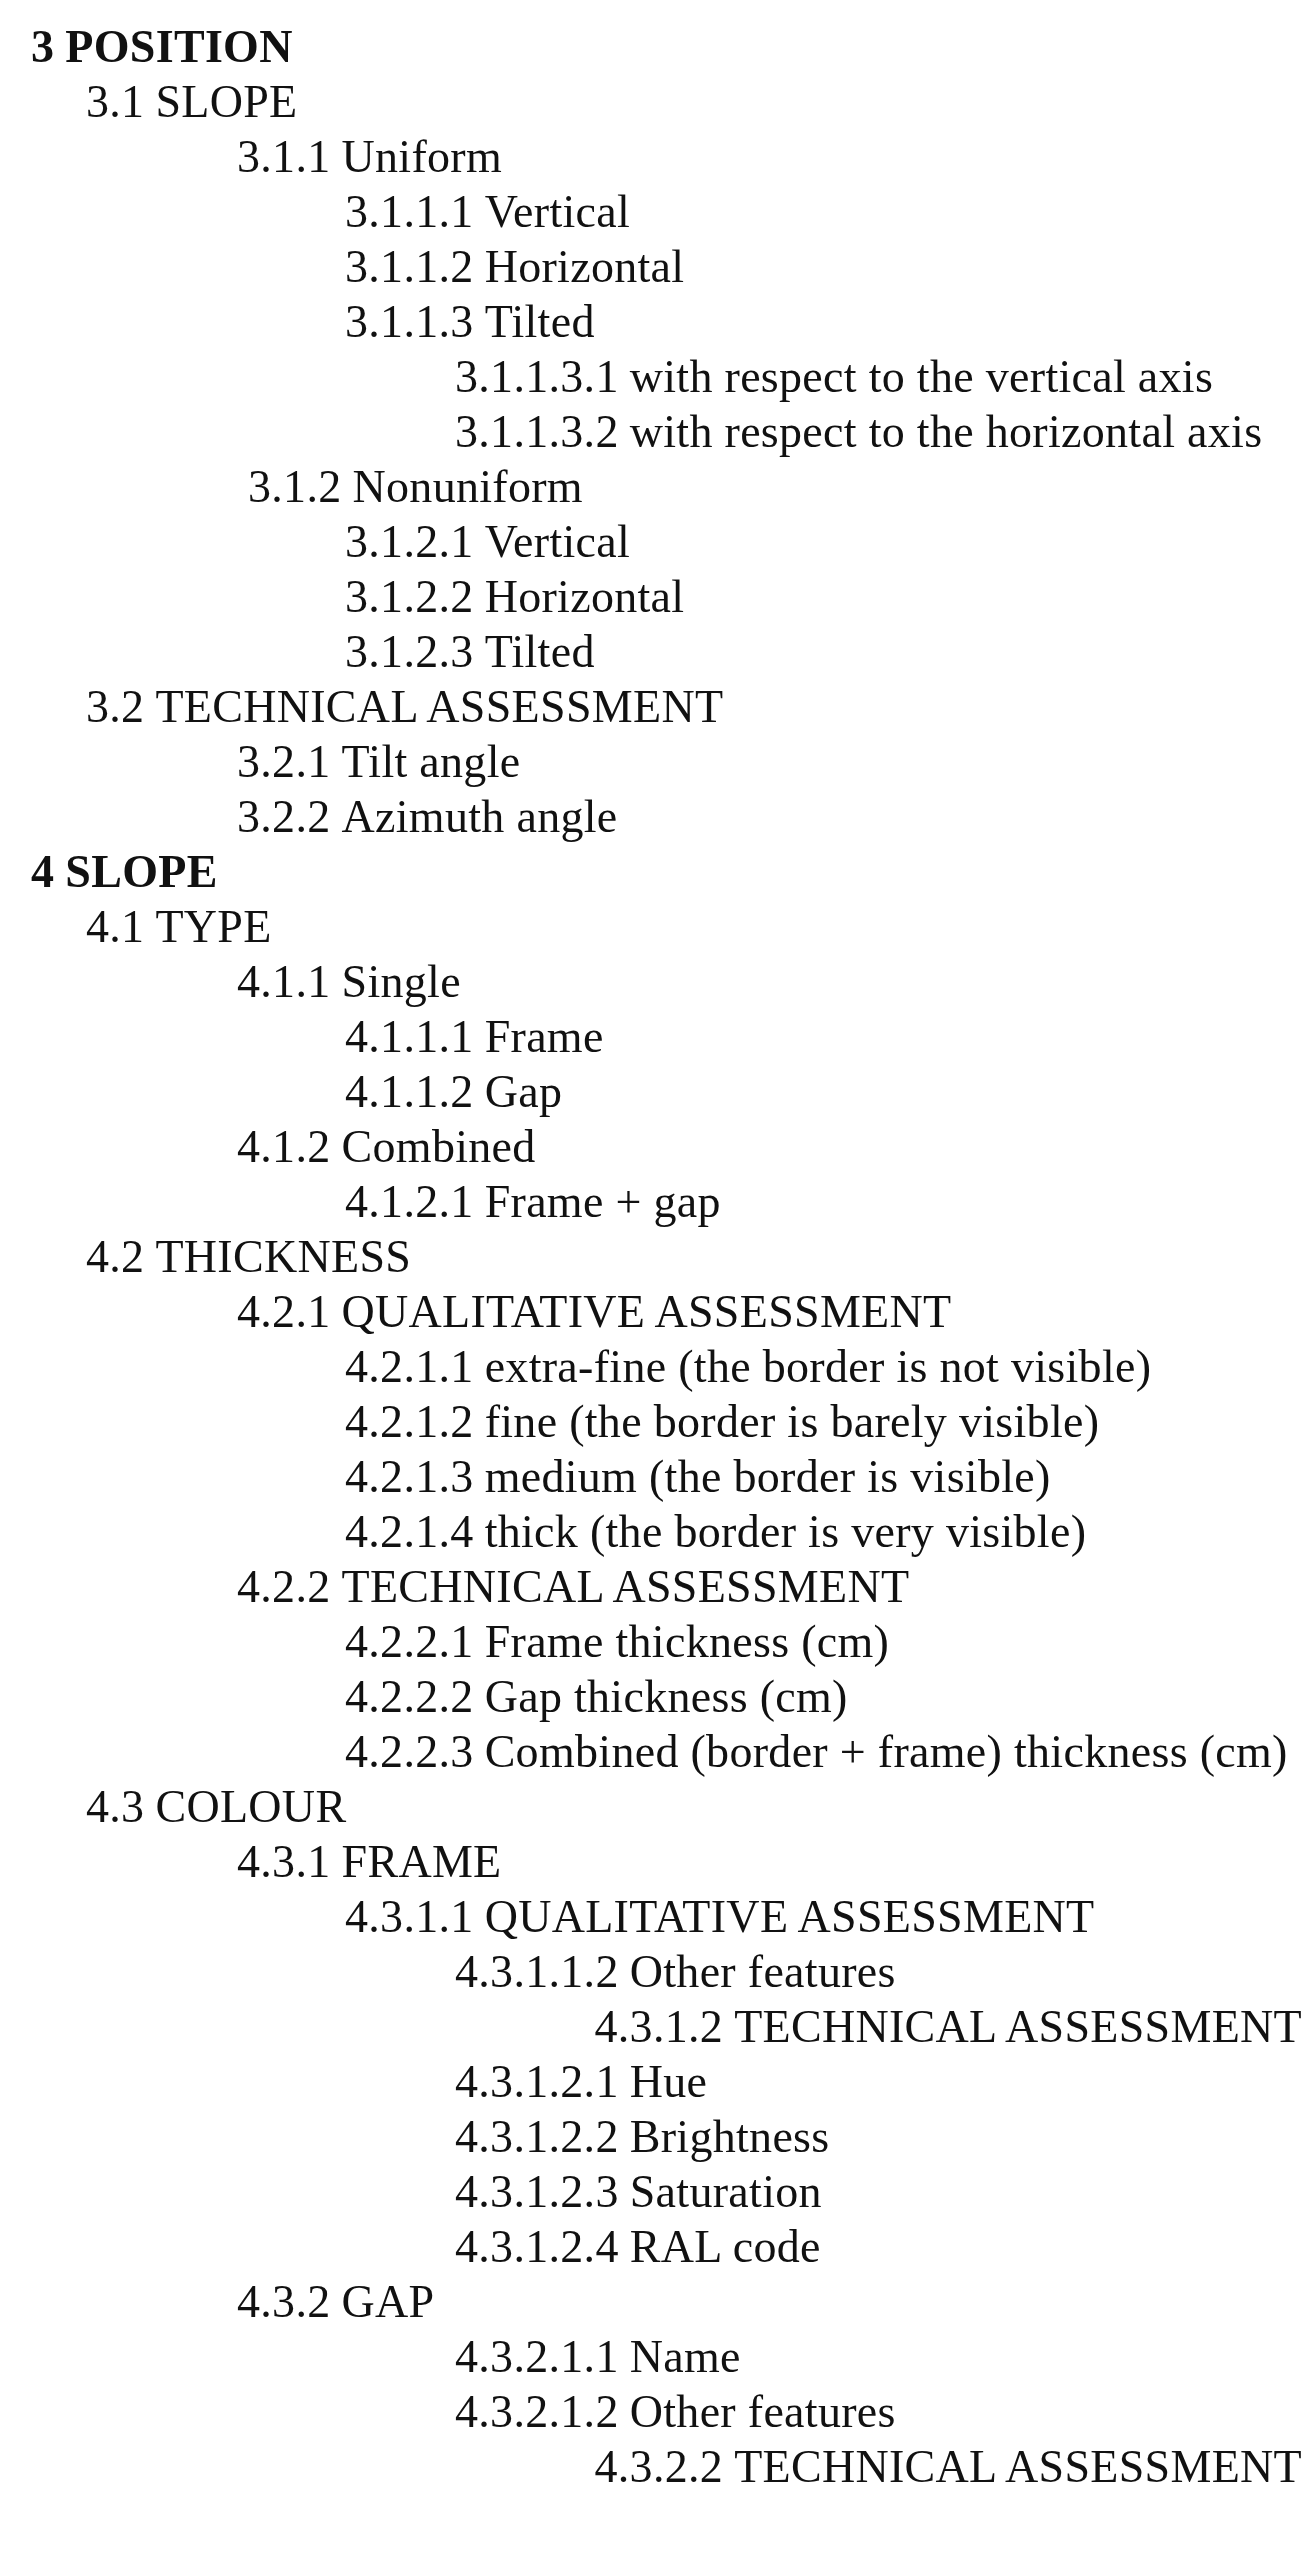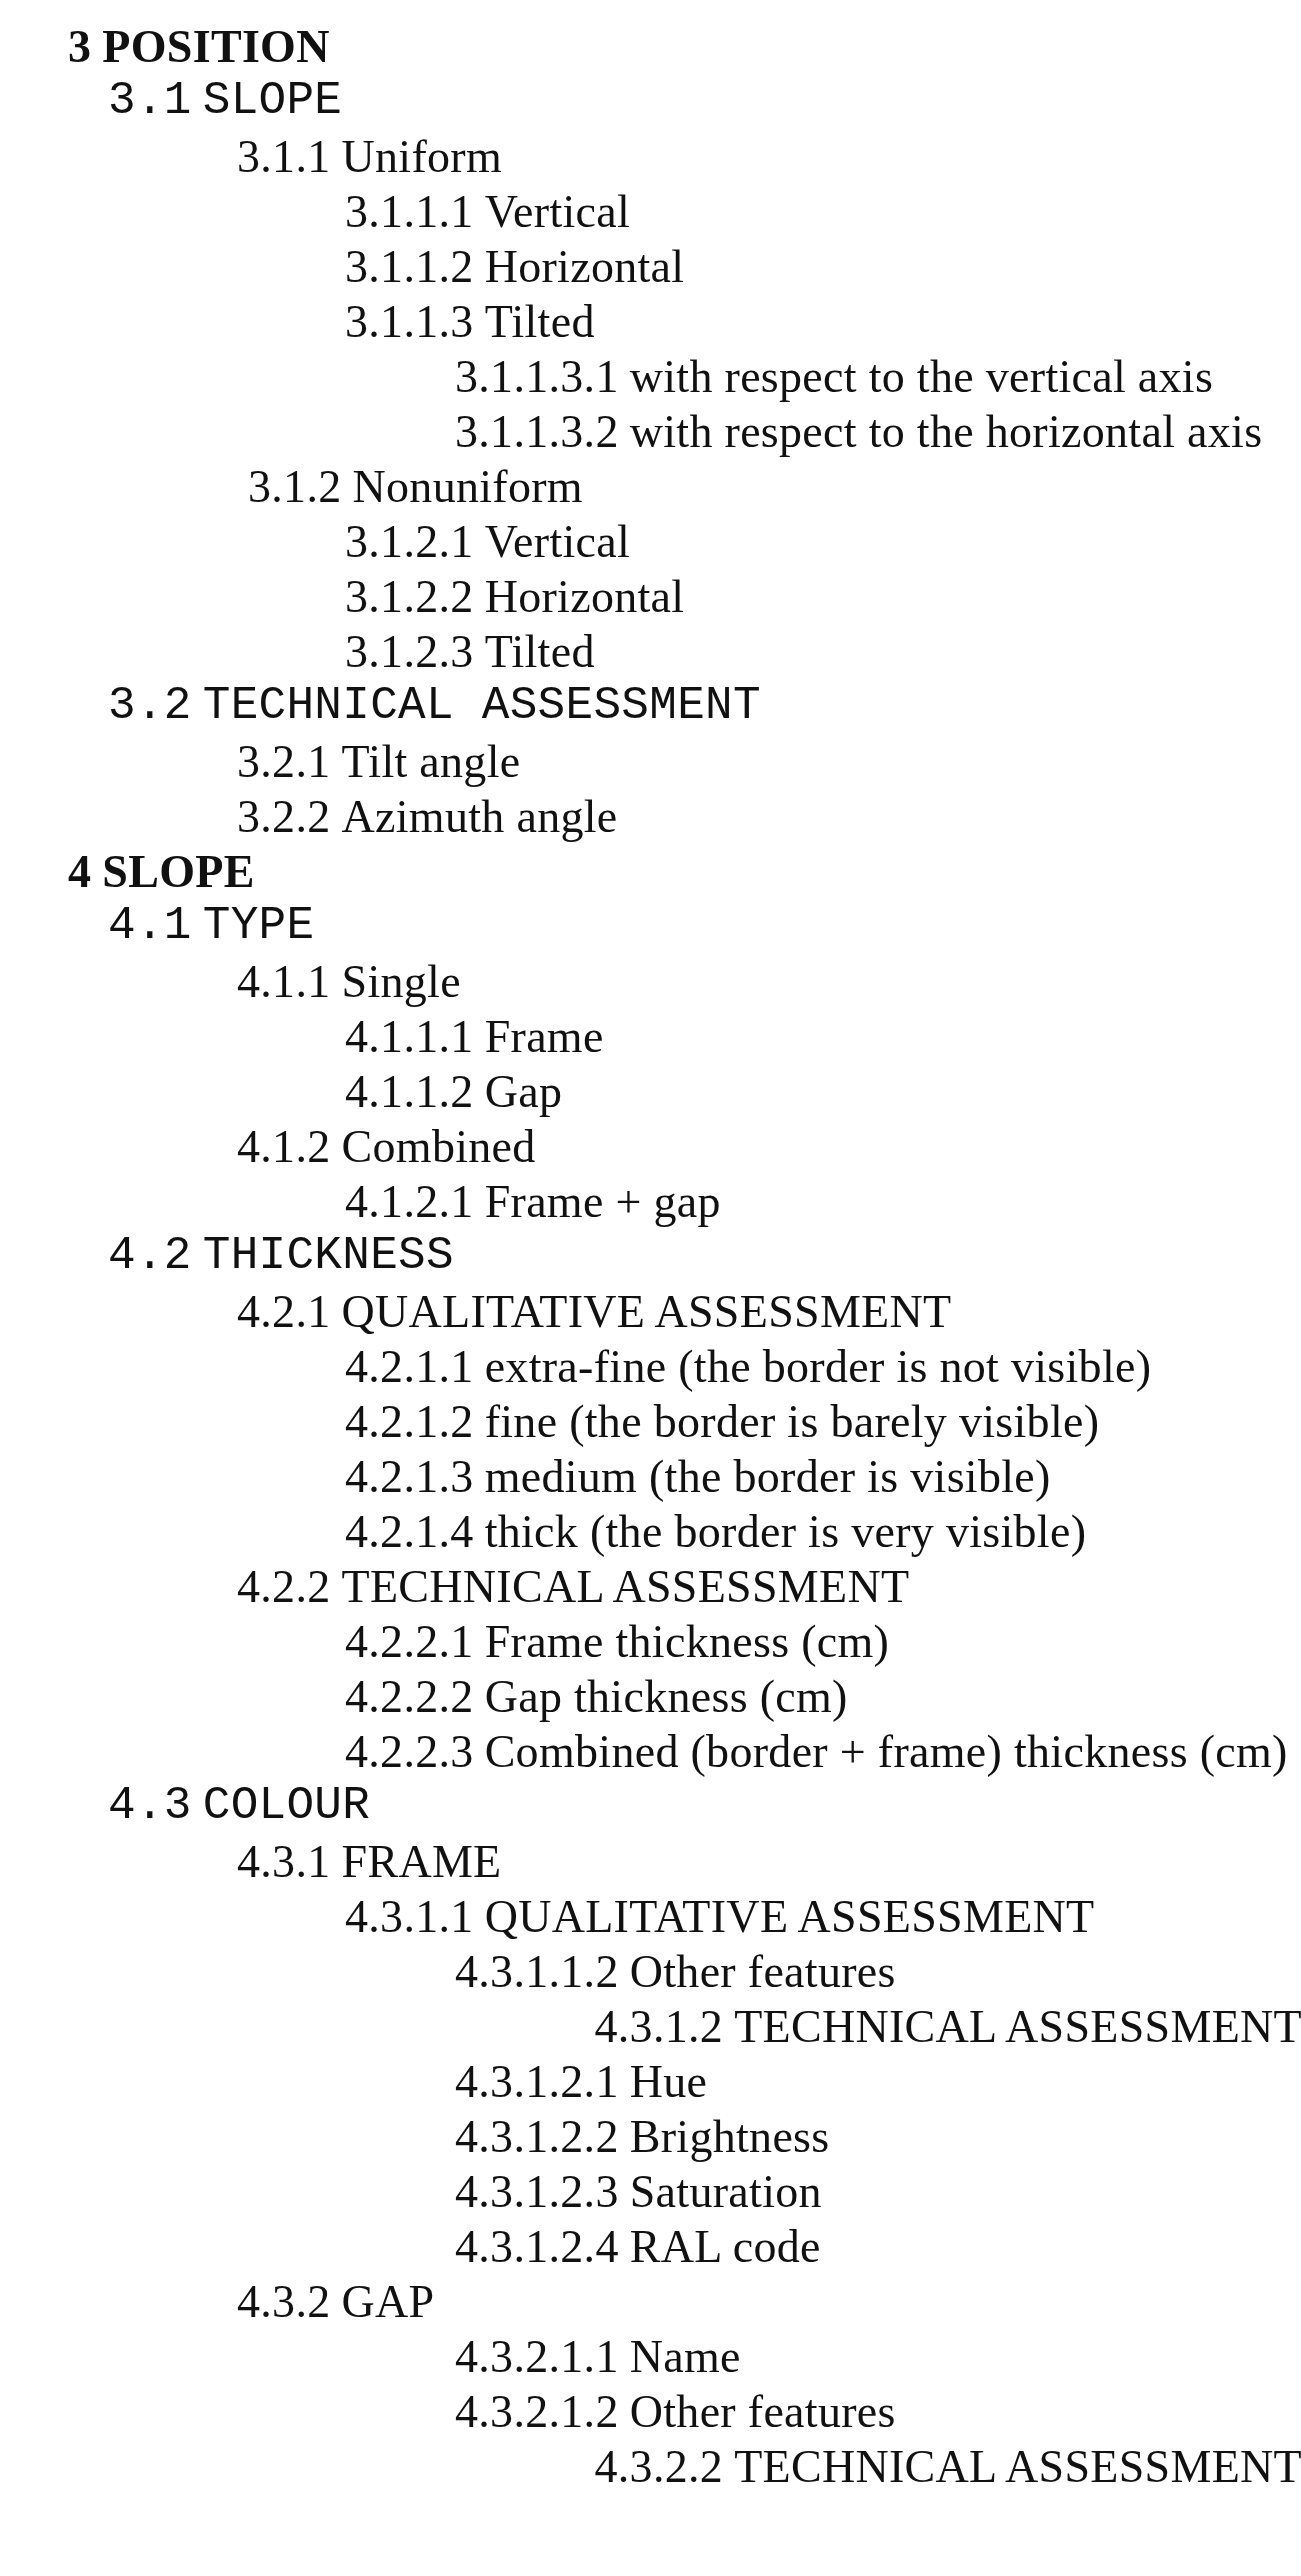--- a/index.html
+++ b/index.html
@@ -26,22 +26,22 @@
   }
   .line {
     display: block;
     height: 55px;
     line-height: 55px;
     font-size: 46px;
     white-space: nowrap;
     letter-spacing: 0.3px;
   }
   .line.bold { font-weight: bold; }
-  .lvl-0 { padding-left: 31px; margin-left: 37px; }
-  .lvl-1 { padding-left: 108px; font-family: Liberation Mono, monospace; }
+  .lvl-0 { padding-left: 31px; }
+  .lvl-1 { padding-left: 86px; }
   .lvl-2 { padding-left: 237px; }
   .lvl-2b { padding-left: 248px; }
   .lvl-3 { padding-left: 345px; }
   .lvl-3b { padding-left: 357px; text-align: right; }
   .lvl-4 { padding-left: 455px; }
   .num { margin-right: 0.24em; }
 </style>
 </head>
 <body>
 

